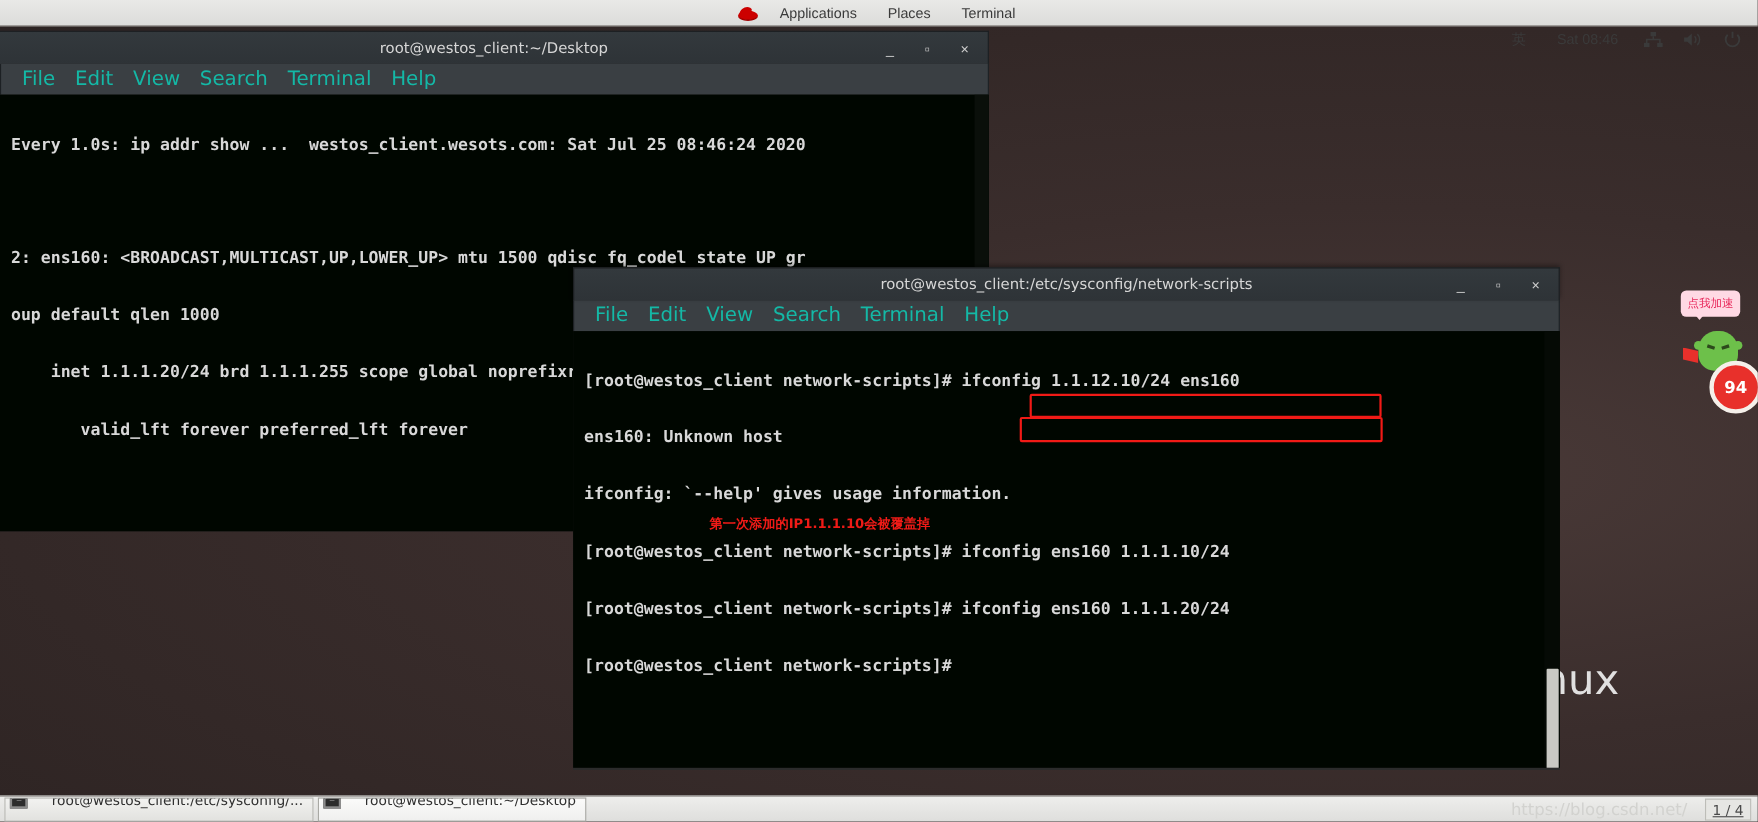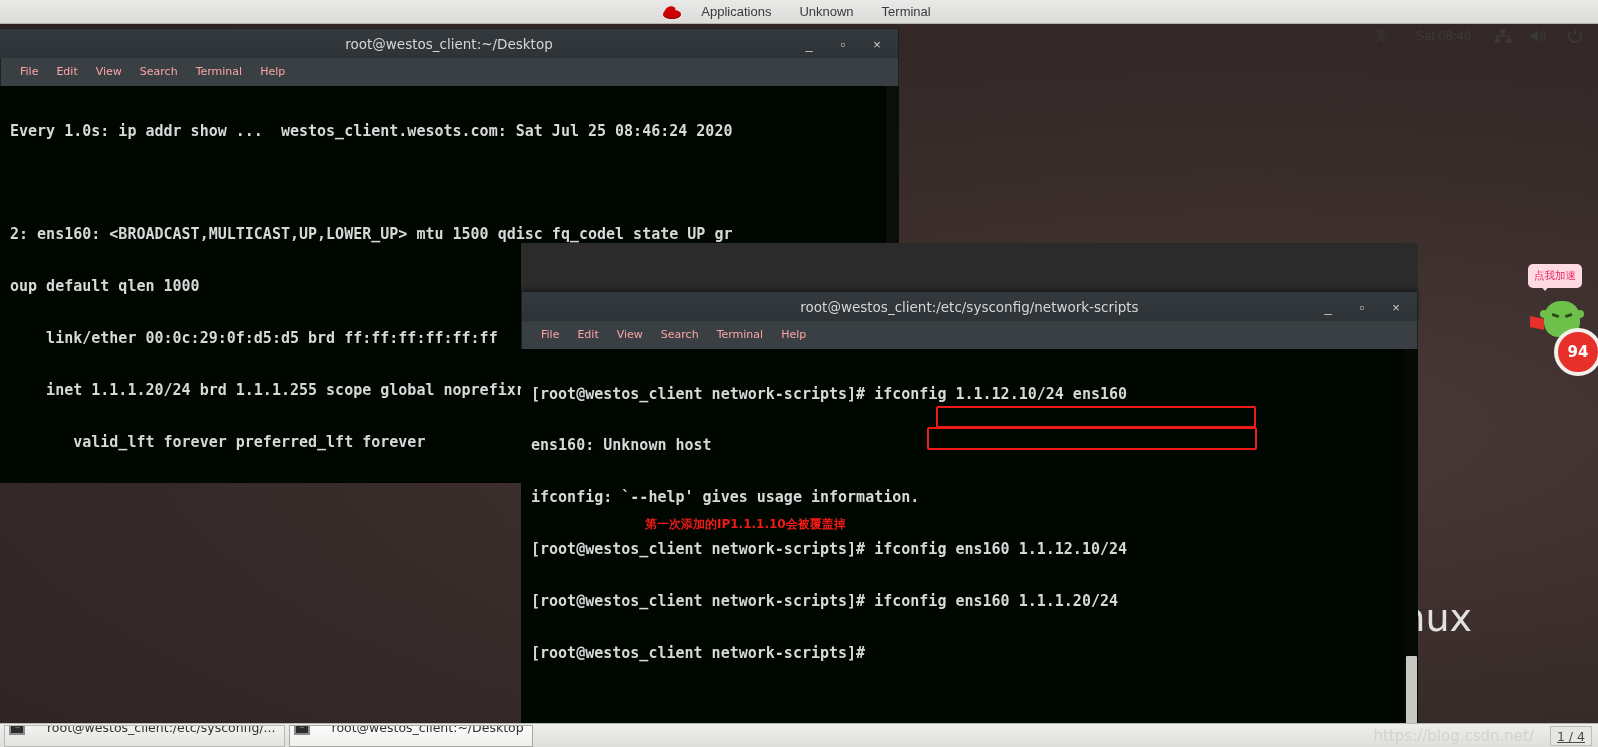--- a/index.html
+++ b/index.html
@@ -56,21 +56,21 @@
   .win-btns { display:flex; align-items:center; gap:0; position:absolute; right:4px; top:0; height:30px;}
   .win-btn {
     width:34px; height:30px; display:flex; align-items:center; justify-content:center;
     color:#cfcfcf; font-size:13px; cursor:pointer;
   }
   .win-menubar {
     height:28px; background:#3a3f43; border-left:1px solid #1c2023; border-right:1px solid #1c2023;
     display:flex; align-items:center; padding-left:10px; gap:0;
   }
   .win-menubar .mi {
-    font-size:11px; color:#fca5a5; padding:0 9px; line-height:28px; cursor:pointer;
+    font-size:18px; color:#14b8a6; padding:0 9px; line-height:28px; cursor:pointer;
     font-family:"DejaVu Sans", sans-serif;
   }
   .term-body {
     background:#000600; color:#d8d8d8;
     font-family:"DejaVu Sans Mono", monospace;
     font-size:15px; line-height:17.3px;
     padding:2px 0 0 0;
     white-space:pre;
     overflow:hidden;
     position:relative;
@@ -81,21 +81,21 @@
   #win-back { left:0; top:28px; width:899px; height:455px; z-index:10; }
   #win-back .win-titlebar { border-left:none; }
   #win-back .term-body { height:397px; }
   #win-back .scroll-track {
     position:absolute; right:0; top:0; width:13px; height:100%;
     background:#0a0f0a;
   }
 
   
   #win-front { left:521px; top:243px; width:897px; height:457px; z-index:30; }
-  #win-front .win-titlebar { box-shadow:0 -2px 4px rgba(0,0,0,.35);margin-top:48px; }
+  #win-front .win-titlebar { box-shadow:0 -2px 4px rgba(0,0,0,.35); }
   #win-front .term-body { height:397px; }
   #win-front .scroll-track {
     position:absolute; right:0; top:0; width:14px; height:100%;
     background:#050a05;
   }
   #win-front .scroll-thumb {
     position:absolute; right:1px; width:11px; height:100px; top:307px;
     background:#c9c9c4; border-radius:1px;
   }
 
@@ -206,21 +206,21 @@
 <div id="top-panel">
   <div class="tp-left">
     <span class="rh-logo">
       <svg width="22" height="16" viewBox="0 0 22 16">
         <ellipse cx="11" cy="10" rx="9" ry="4.2" fill="#cc0000"></ellipse>
         <path d="M3 9 C4 4 9 1 13 3 C16 4.5 14 7 11 7.5 C7 8 4.5 8.4 3 9 Z" fill="#cc0000"></path>
         <path d="M2 10.5 C2 13 6 15 11 15 C16 15 20 13 20 10.5 C18 12.6 14.5 13.6 11 13.6 C7.5 13.6 4 12.6 2 10.5 Z" fill="#a30000"></path>
       </svg>
     </span>
     <div class="tp-item">Applications</div>
-    <div class="tp-item">Unknown</div>
+    <div class="tp-item">Places</div>
     <div class="tp-item">Terminal</div>
   </div>
   <div class="tp-right">
     <div class="tp-item">英</div>
     <div class="tp-item">Sat 08:46</div>
     <div class="tp-icon">
       <svg width="18" height="14" viewBox="0 0 18 14">
         <rect x="6.5" y="0" width="5" height="4" fill="#3a3a3a"></rect>
         <rect x="0.5" y="10" width="5" height="4" fill="#3a3a3a"></rect>
         <rect x="12.5" y="10" width="5" height="4" fill="#3a3a3a"></rect>
@@ -258,21 +258,20 @@
     <div class="mi">View</div>
     <div class="mi">Search</div>
     <div class="mi">Terminal</div>
     <div class="mi">Help</div>
   </div>
   <div class="term-body">
     <div class="term-line">Every 1.0s: ip addr show ...  westos_client.wesots.com: Sat Jul 25 08:46:24 2020</div>
     <div class="term-line">&nbsp;</div>
     <div class="term-line">2: ens160: &lt;BROADCAST,MULTICAST,UP,LOWER_UP&gt; mtu 1500 qdisc fq_codel state UP gr</div>
     <div class="term-line">oup default qlen 1000</div>
-    <div class="term-line">    link/ether 00:0c:29:0f:d5:d5 brd ff:ff:ff:ff:ff:ff</div>
     <div class="term-line">    inet 1.1.1.20/24 brd 1.1.1.255 scope global noprefixroute ens160</div>
     <div class="term-line">       valid_lft forever preferred_lft forever</div>
     
     
     <div class="scroll-track"></div>
   </div>
 </div>
 
 <div class="win" id="win-front">
   <div class="win-titlebar">
@@ -288,21 +287,21 @@
     <div class="mi">Edit</div>
     <div class="mi">View</div>
     <div class="mi">Search</div>
     <div class="mi">Terminal</div>
     <div class="mi">Help</div>
   </div>
   <div class="term-body">
     <div class="term-line">[root@westos_client network-scripts]# ifconfig 1.1.12.10/24 ens160</div>
     <div class="term-line">ens160: Unknown host</div>
     <div class="term-line">ifconfig: `--help' gives usage information.</div>
-    <div class="term-line">[root@westos_client network-scripts]# ifconfig ens160 1.1.12.10/24</div>
+    <div class="term-line">[root@westos_client network-scripts]# ifconfig ens160 1.1.1.10/24</div>
     <div class="term-line">[root@westos_client network-scripts]# ifconfig ens160 1.1.1.20/24</div>
     <div class="term-line">[root@westos_client network-scripts]# </div>
 
     <div class="redbox" id="redbox-1"></div>
     <div class="redbox" id="redbox-2"></div>
 
     <div class="anno-cn">第一次添加的IP1.1.1.10会被覆盖掉</div>
 
     <div class="scroll-track">
       <div class="scroll-thumb"></div>

